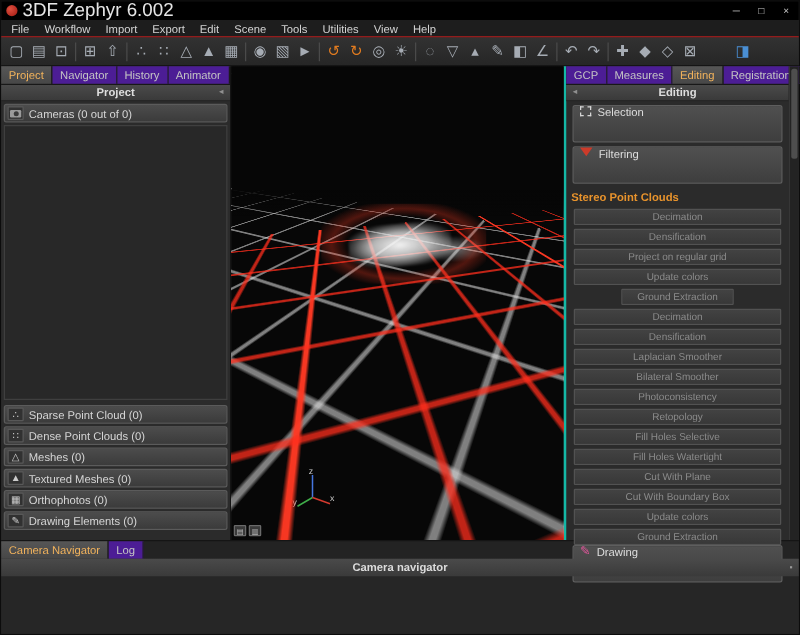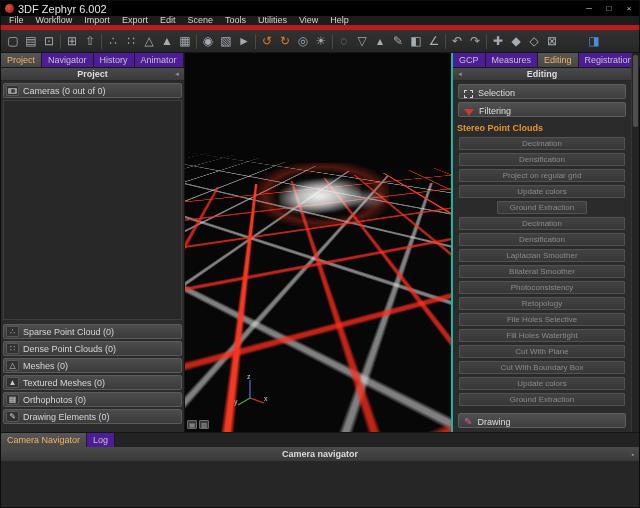--- a/index.html
+++ b/index.html
@@ -3,26 +3,26 @@
 <meta charset="utf-8">
 <style>
   *{margin:0;padding:0;box-sizing:border-box;}
   html,body{width:640px;height:508px;overflow:hidden;background:#1a1a1a;}
   body{font-family:"Liberation Sans",sans-serif;}
   .app{width:640px;height:508px;display:flex;flex-direction:column;background:#2b2b2b;border:1px solid #0c0c0c;}
 
   
   .titlebar{height:15px;background:#000;display:flex;align-items:center;gap:4px;padding-left:4px;flex:0 0 auto;}
   .logo{width:9px;height:9px;border-radius:50%;background:radial-gradient(circle at 35% 35%,#e05040,#a01810);flex:0 0 auto;}
-  .title-text{color:#e6e6e6;font-size:11px;}
+  .title-text{color:#e6e6e6;font-size:15px;}
   .win-controls{margin-left:auto;display:flex;height:100%;}
   .win-btn{width:20px;display:flex;align-items:center;justify-content:center;color:#c8c8c8;font-size:8px;}
 
   
-  .menubar{height:14px;background:#1d1d1d;border-bottom:5px solid #b91c1c;display:flex;align-items:flex-end;padding-left:2px;flex:0 0 auto;}
+  .menubar{height:14px;background:#1d1d1d;border-bottom:1px solid #b91c1c;display:flex;align-items:center;padding-left:2px;flex:0 0 auto;}
   .menu-item{padding:0 6px;display:flex;align-items:center;color:#d4d4d4;font-size:9px;}
 
   
   .toolbar{height:23px;background:linear-gradient(#323232,#262626);border-bottom:1px solid #151515;display:flex;align-items:center;padding:0 3px;flex:0 0 auto;}
   .tb-icon{width:18px;height:19px;display:flex;align-items:center;justify-content:center;color:#a6acb4;font-size:12px;line-height:1;border-radius:2px;flex:0 0 auto;}
   .tb-icon.orange{color:#e07b20;}
   .tb-icon.blue{color:#4a8fd4;}
   .tb-sep{width:1px;height:15px;background:#4a4a4a;margin:0 2px;flex:0 0 auto;}
   .tb-spacer{width:24px;flex:0 0 auto;}
 
@@ -61,21 +61,21 @@
   .blob{position:absolute;left:94px;top:126px;width:82px;height:34px;background:radial-gradient(ellipse at center,rgba(255,255,255,.95) 0%,rgba(235,235,235,.75) 40%,rgba(200,200,200,.25) 68%,rgba(0,0,0,0) 80%);filter:blur(1px);transform:rotate(-5deg);}
   .blob2{position:absolute;left:150px;top:136px;width:52px;height:20px;background:radial-gradient(ellipse,rgba(230,230,230,.5),rgba(0,0,0,0) 75%);filter:blur(1px);}
   .axis-gizmo{position:absolute;left:48px;top:320px;}
   .vp-corner{position:absolute;left:2px;bottom:3px;display:flex;gap:2px;}
   .vp-btn{width:10px;height:9px;background:#3a3a3a;border:1px solid #6a6a6a;color:#bbbbbb;font-size:6px;display:flex;align-items:center;justify-content:center;border-radius:1px;}
 
   
   .right-panel{width:188px;flex:0 0 auto;background:#2b2b2b;border-left:2px solid #14b8a6;display:flex;flex-direction:column;position:relative;padding-right:8px;min-height:0;}
   .rp-scrollbar{position:absolute;right:0;top:0;bottom:0;width:8px;background:#232323;border-left:1px solid #363636;}
   .rp-thumb{position:absolute;top:2px;left:1px;width:5px;height:72px;background:#4e4e4e;border-radius:2px;}
-  .tool-btn{height:15px;margin:3px 5px 0;flex:0 0 auto;background:linear-gradient(#505050,#3e3e3e);border:1px solid #5e5e5e;border-radius:2px;display:flex;align-items:flex-end;gap:5px;padding:0 5px;color:#dedede;font-size:9px;}
+  .tool-btn{height:30px;margin:3px 5px 0;flex:0 0 auto;background:linear-gradient(#505050,#3e3e3e);border:1px solid #5e5e5e;border-radius:2px;display:flex;align-items:flex-start;gap:5px;padding:0 5px;color:#dedede;font-size:9px;}
   .selection-icon{width:9px;height:8px;border:1px dashed #d6d6d6;flex:0 0 auto;}
   .filter-icon{width:0;height:0;border-left:5px solid transparent;border-right:5px solid transparent;border-top:7px solid #cc3b2a;flex:0 0 auto;}
   .section-title{margin:6px 4px 1px;text-align:left;color:#e8932c;font-size:9px;font-weight:bold;flex:0 0 auto;}
   .btn-grid{display:grid;grid-template-columns:1fr;gap:3px;margin:3px 6px 0;flex:0 0 auto;}
   .grid-btn{height:13px;line-height:11px;background:linear-gradient(#424242,#383838);border:1px solid #525252;border-radius:1px;color:#8b8b8b;font-size:8px;text-align:center;padding:0 2px;white-space:nowrap;overflow:hidden;text-overflow:ellipsis;}
   .center-row{display:flex;justify-content:center;margin:3px 6px 0;flex:0 0 auto;}
   .center-row .grid-btn{width:90px;}
   .drawing-btn{margin-top:auto;margin-bottom:4px;}
   .drawing-icon{color:#e0559a;font-size:10px;line-height:1;flex:0 0 auto;}
 
@@ -256,21 +256,21 @@
         <div class="grid-btn">Ground Extraction</div>
       </div>
 
       <div class="btn-grid">
         <div class="grid-btn">Decimation</div>
         <div class="grid-btn">Densification</div>
         <div class="grid-btn">Laplacian Smoother</div>
         <div class="grid-btn">Bilateral Smoother</div>
         <div class="grid-btn">Photoconsistency</div>
         <div class="grid-btn">Retopology</div>
-        <div class="grid-btn">File Holes Selective</div>
+        <div class="grid-btn">Fill Holes Selective</div>
         <div class="grid-btn">Fill Holes Watertight</div>
         <div class="grid-btn">Cut With Plane</div>
         <div class="grid-btn">Cut With Boundary Box</div>
         <div class="grid-btn">Update colors</div>
         <div class="grid-btn">Ground Extraction</div>
       </div>
 
       <div class="tool-btn drawing-btn">
         <span class="drawing-icon">✎</span>
         <span>Drawing</span>

